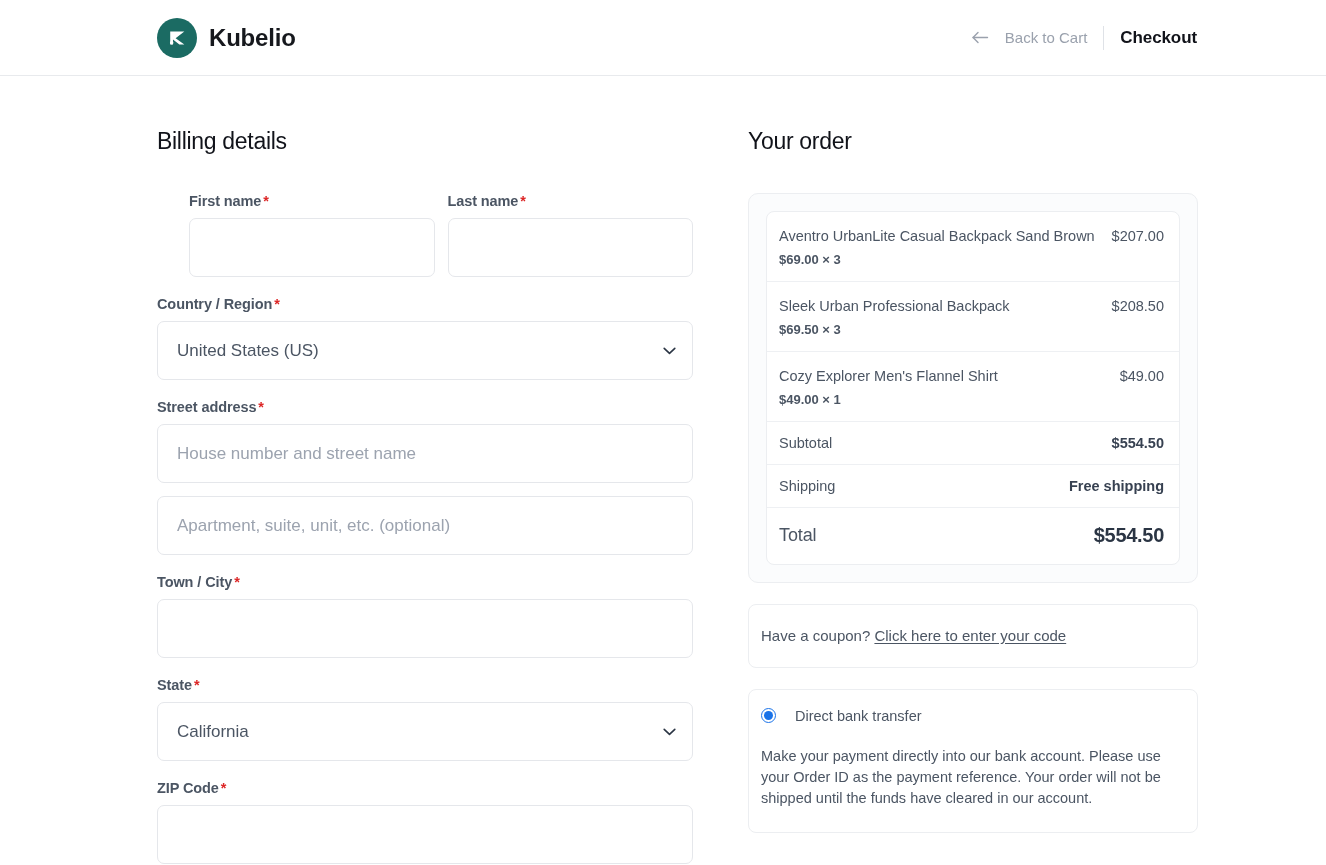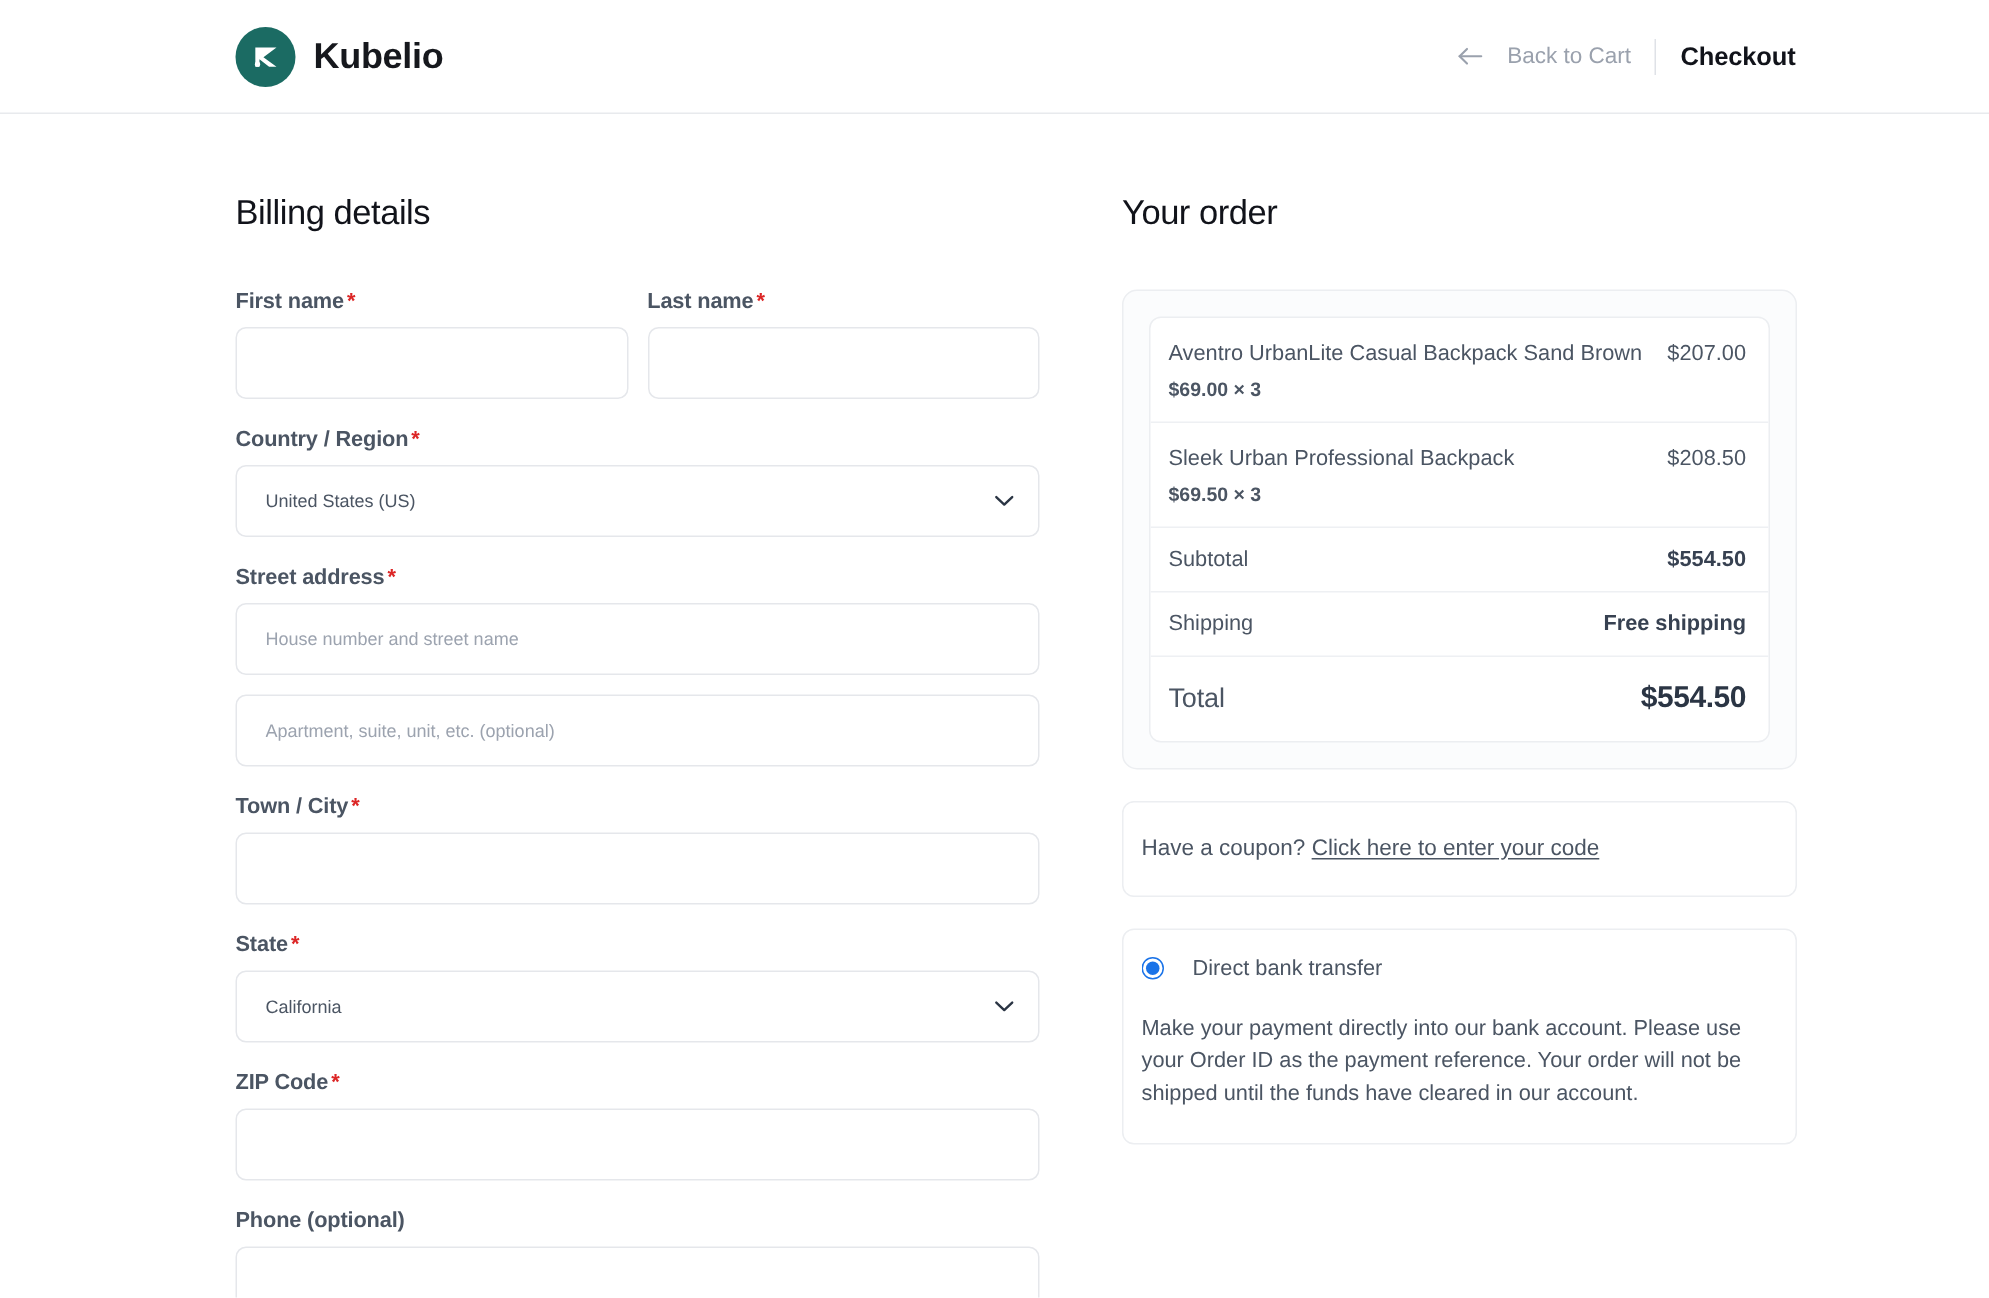--- a/index.html
+++ b/index.html
@@ -106,20 +106,21 @@
     margin-bottom: 38px;
   }
 
   
   .field { margin-bottom: 19px; }
 
   .field-row {
     display: flex;
     gap: 13px;
     margin-bottom: 19px;
+    margin-left: 32px;
   }
   .field-row .field {
     flex: 1 1 0;
     margin-bottom: 0;
   }
 
   .field-label {
     display: block;
     font-size: 14.5px;
     font-weight: 700;
@@ -127,26 +128,26 @@
     margin-bottom: 9px;
     letter-spacing: -0.1px;
   }
 
   .req { color: #dc2626; font-weight: 700; margin-left: 2px; }
 
   .input,
   .select {
     display: block;
     width: 100%;
-    height: 48px;
+    height: 59px;
     border: 1px solid #e5e7eb;
     border-radius: 7px;
     background: #fff;
     font-family: "Liberation Sans", sans-serif;
-    font-size: 12px;
+    font-size: 17px;
     color: #4b5563;
     padding: 0 19px;
     outline: none;
   }
 
   .input::placeholder { color: #9ca3af; }
 
   .select-wrap { position: relative; }
 
   .select {
@@ -421,20 +422,27 @@
 
         <div class="order-row">
           <div>
             <div class="item-name">Sleek Urban Professional Backpack</div>
             <div class="item-qty">$69.50 × 3</div>
           </div>
           <div class="item-price">$208.50</div>
         </div>
 
 
+        <div class="order-row">
+          <div>
+            <div class="item-name">Cozy Explorer Men's Flannel Shirt</div>
+            <div class="item-qty">$49.00 × 1</div>
+          </div>
+          <div class="item-price">$49.00</div>
+        </div>
 
         <div class="total-row">
           <span class="total-label">Subtotal</span>
           <span class="total-value">$554.50</span>
         </div>
 
         <div class="total-row">
           <span class="total-label">Shipping</span>
           <span class="total-value">Free shipping</span>
         </div>

